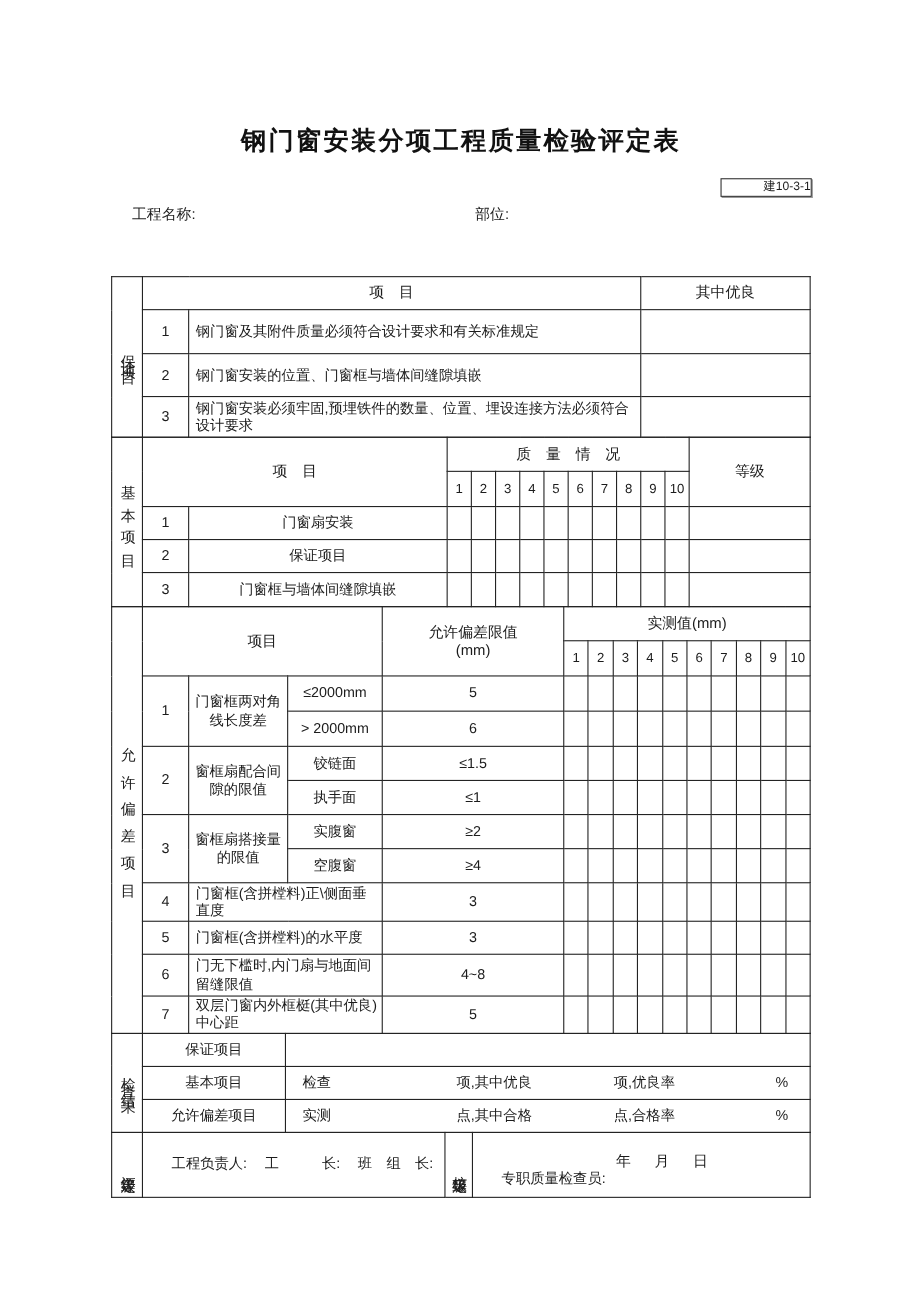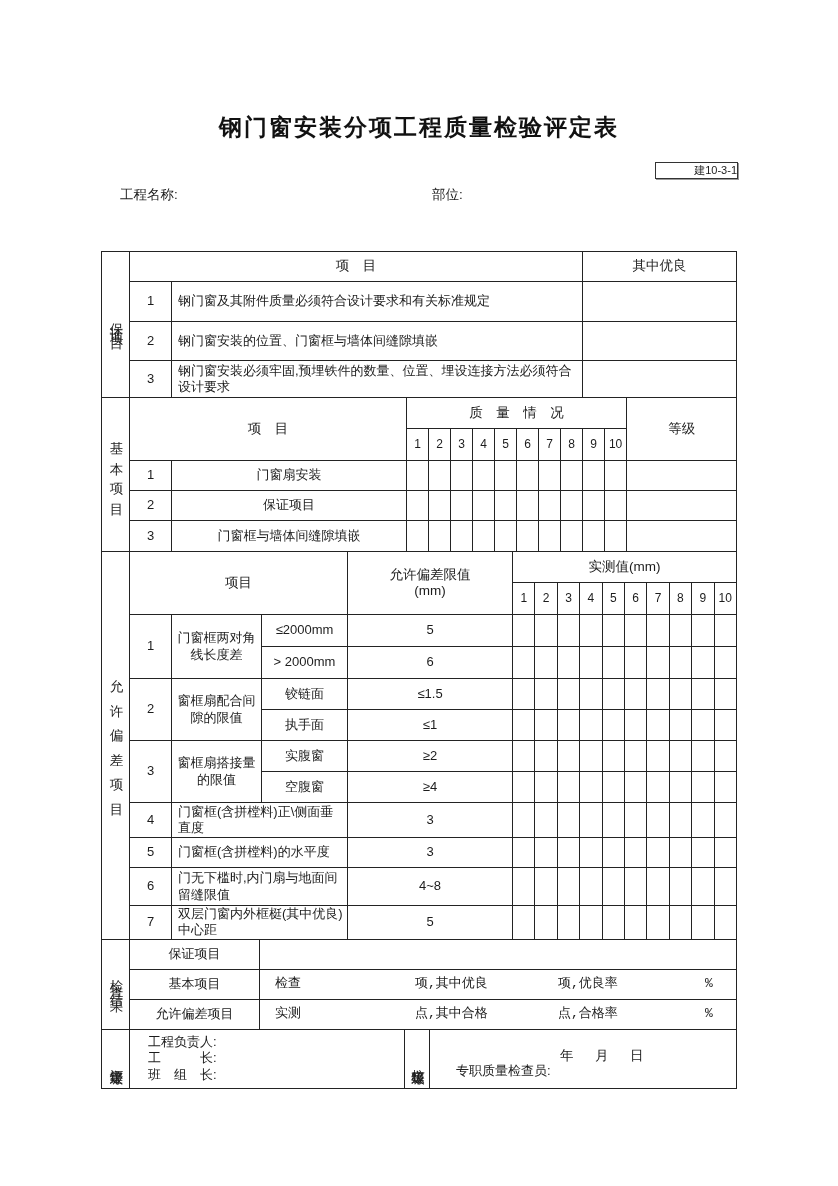--- a/index.html
+++ b/index.html
@@ -28,23 +28,23 @@
     text-align:center;vertical-align:middle;overflow:hidden;
   }
   .tleft{text-align:left;padding-left:6px;}
   .vlabel{
     writing-mode:vertical-lr;text-orientation:upright;
     display:inline-block;font-size:13.5px;
   } .ls4{letter-spacing:5px;} .ls7{letter-spacing:7px;}
   .ls21{letter-spacing:21px;} .ls25{letter-spacing:25px;} .ls1{letter-spacing:1px;}
   .hdr{font-size:13.5px;}
   .small-num{font-size:12px;}
-  .rel{position:relative;text-align:left;font-family:Liberation Mono, monospace;}
+  .rel{position:relative;text-align:left;}
   .pos{position:absolute;top:50%;transform:translateY(-50%);white-space:nowrap;font-size:13px;}
-  .signers{display:flex;flex-direction:column;justify-content:space-around;
+  .signers{display:flex;flex-direction:row;justify-content:space-around;
     align-items:flex-start;height:100%;padding-left:16px;box-sizing:border-box;}
   .signers div{font-size:13px;}
   .inspector-cell{vertical-align:bottom;text-align:left;}
   .inspector-cell .inner{padding:0 0 8px 24px;font-size:13px;}
   .date-line{position:absolute;left:560px;top:1047px;font-size:13.5px;letter-spacing:4px;}
   .limit2{line-height:1.15;}
 </style>
 </head>
 <body>
 

